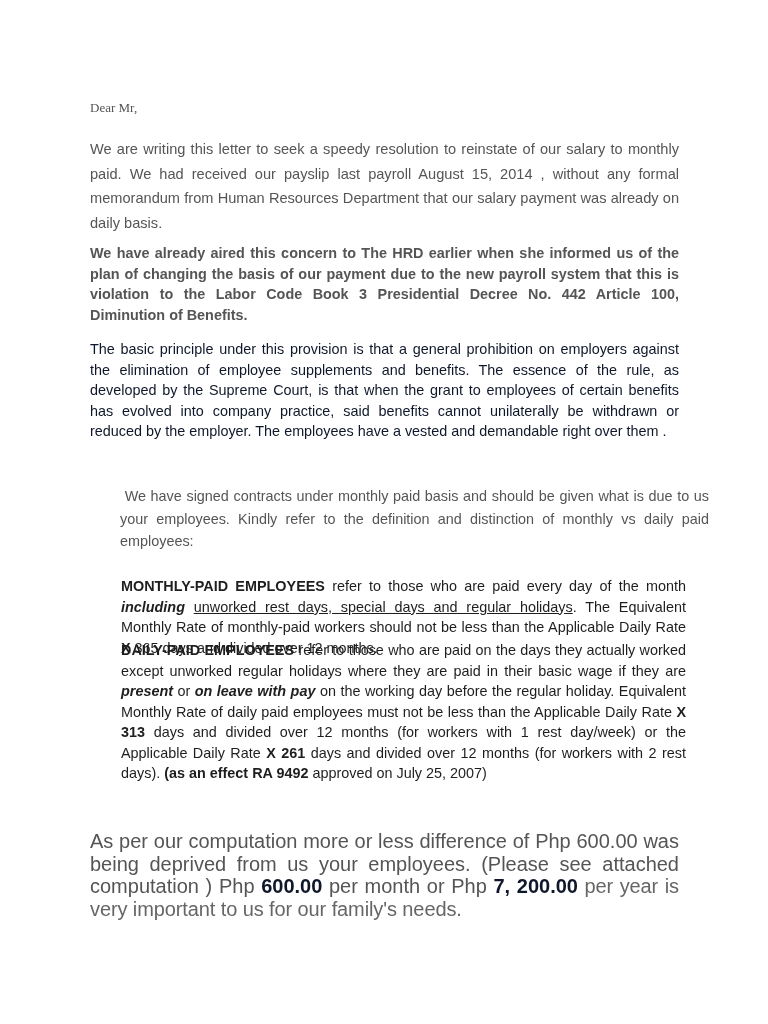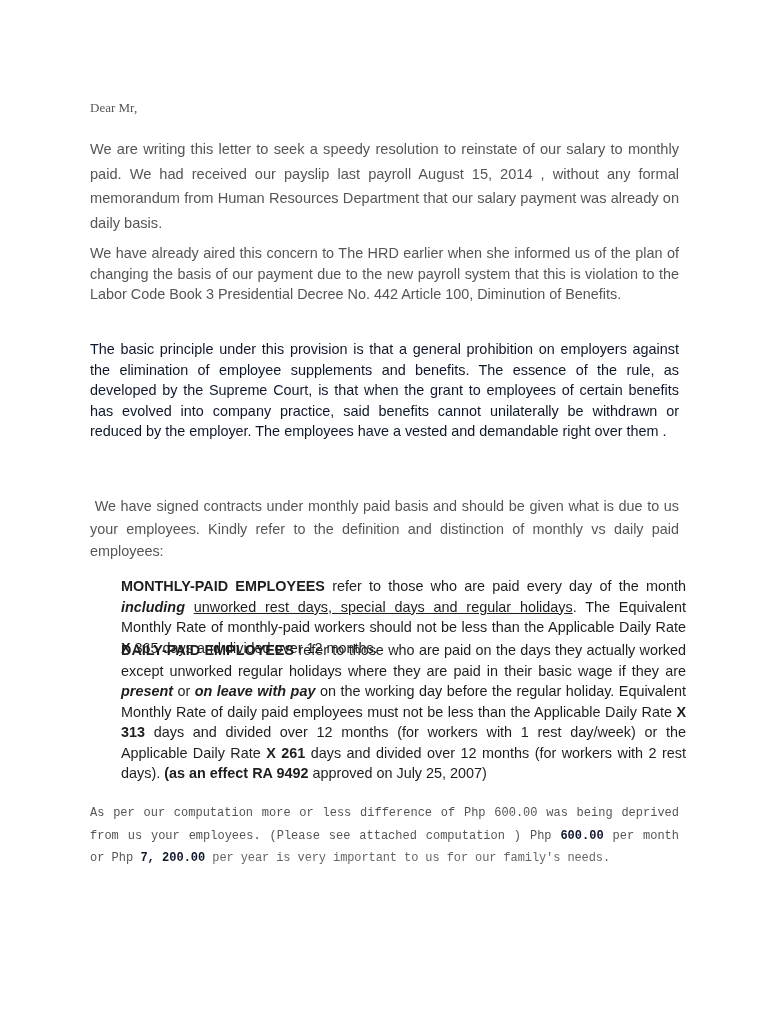--- a/index.html
+++ b/index.html
@@ -29,36 +29,36 @@
     }
     .gray { color: #555555; }
     .dark { color: #0f172a; }
     .salutation {
       top: 100px;
       font-size: 13px;
       color: #555555;
       font-family: Liberation Serif, serif;
     }
     .p1 { top: 137px; font-size: 14.6px; line-height: 24.5px; }
-    .p2 { top: 243px; font-size: 14.4px; line-height: 20.5px; }
+    .p2 { top: 243px; font-size: 14.4px; line-height: 20.5px; font-weight: bold; }
     .p3 { top: 339px; font-size: 14.4px; line-height: 20.5px; }
-    .p4 { top: 495px; font-size: 14.4px; line-height: 22.5px; }
+    .p4 { top: 485px; font-size: 14.4px; line-height: 22.5px; margin-left: 30px; }
     .indent {
       position: absolute;
       left: 23px;
       width: 565px;
       text-align: justify;
       margin: 8px;
       color: #1e1e1e;
       font-size: 14.4px;
       line-height: 20.5px;
     }
     .d1 { top: 568px; }
     .d2 { top: 632px; }
-    .p5 { top: 802px; font-size: 12px; line-height: 22.5px; font-family: Liberation Mono, monospace; }
+    .p5 { top: 830px; font-size: 20px; line-height: 22.5px; }
     .p5 .light { color: #666666; letter-spacing: -0.1px; }
     b { font-weight: bold; }
     .bi { font-weight: bold; font-style: italic; }
     .u { text-decoration: underline; }
   </style>
 </head>
 <body>
 
 <div class="page">
 

